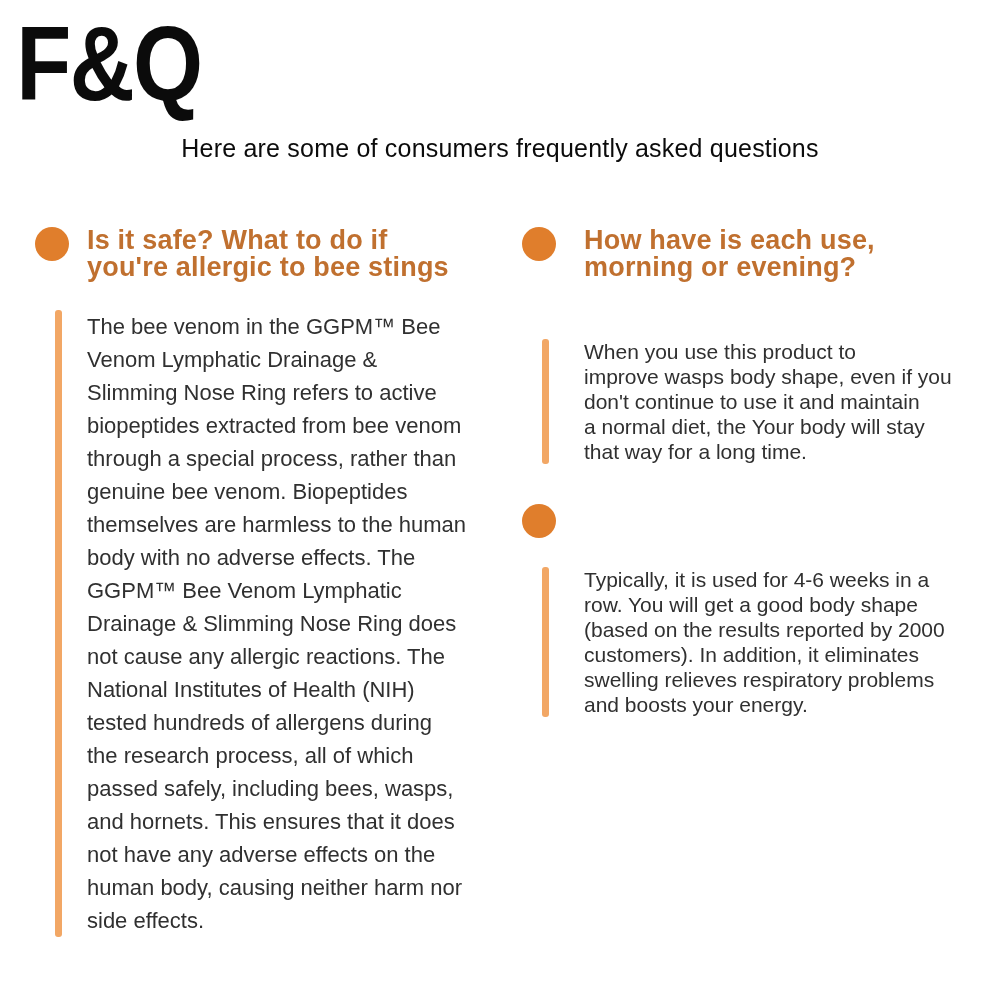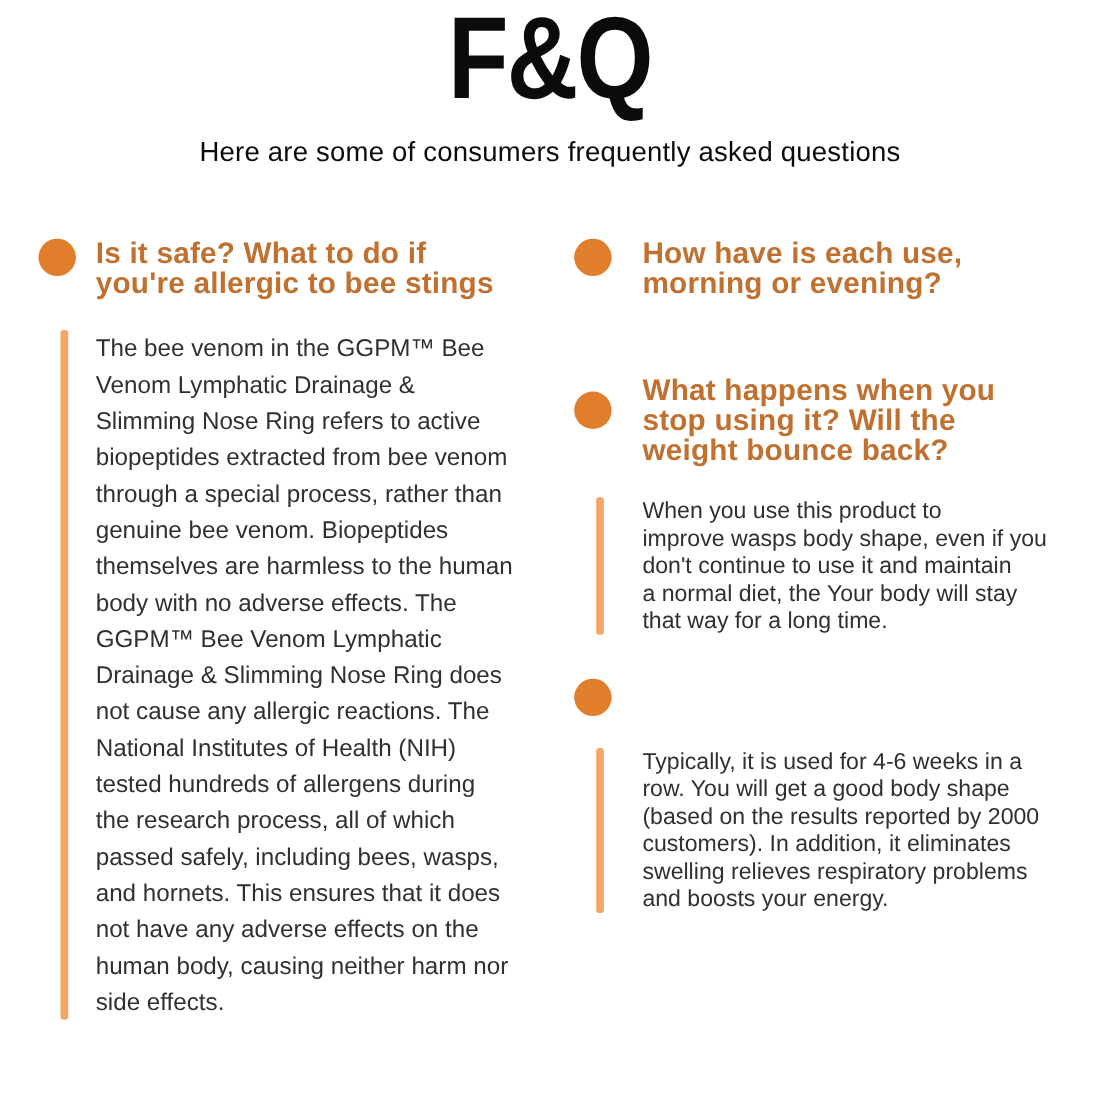--- a/index.html
+++ b/index.html
@@ -15,22 +15,21 @@
   .page {
     position: relative;
     width: 1000px;
     height: 1000px;
     background: var(--c-bg);
     overflow: hidden;
     font-family: "Liberation Sans", sans-serif;
     color: var(--c-body);
   }
   .page-title {
-    padding-top: 0;
-    text-align: center;
+    padding-top: 10px;
     font-size: 106px;
     line-height: 1.0;
     font-weight: 900;
     color: var(--c-title);
     letter-spacing: -2px;
   }
   .page-title .squeeze {
     display: inline-block;
     transform: scaleX(0.85);
     transform-origin: 50% 50%;
@@ -146,26 +145,20 @@
           <span class="dot"></span>
           <h2 class="question">How have is each use,
 morning or evening?</h2>
         </div>
         <div class="a-row">
           <span class="bar"></span>
         </div>
       </section>
 
       <section class="qa">
-        <div class="q-row">
-          <span class="dot"></span>
-          <h2 class="question">What happens when you
-stop using it? Will the
-weight bounce back?</h2>
-        </div>
         <div class="a-row">
           <span class="bar"></span>
           <p class="answer">When you use this product to
 improve wasps body shape, even if you
 don't continue to use it and maintain
 a normal diet, the Your body will stay
 that way for a long time.</p>
         </div>
       </section>
 

